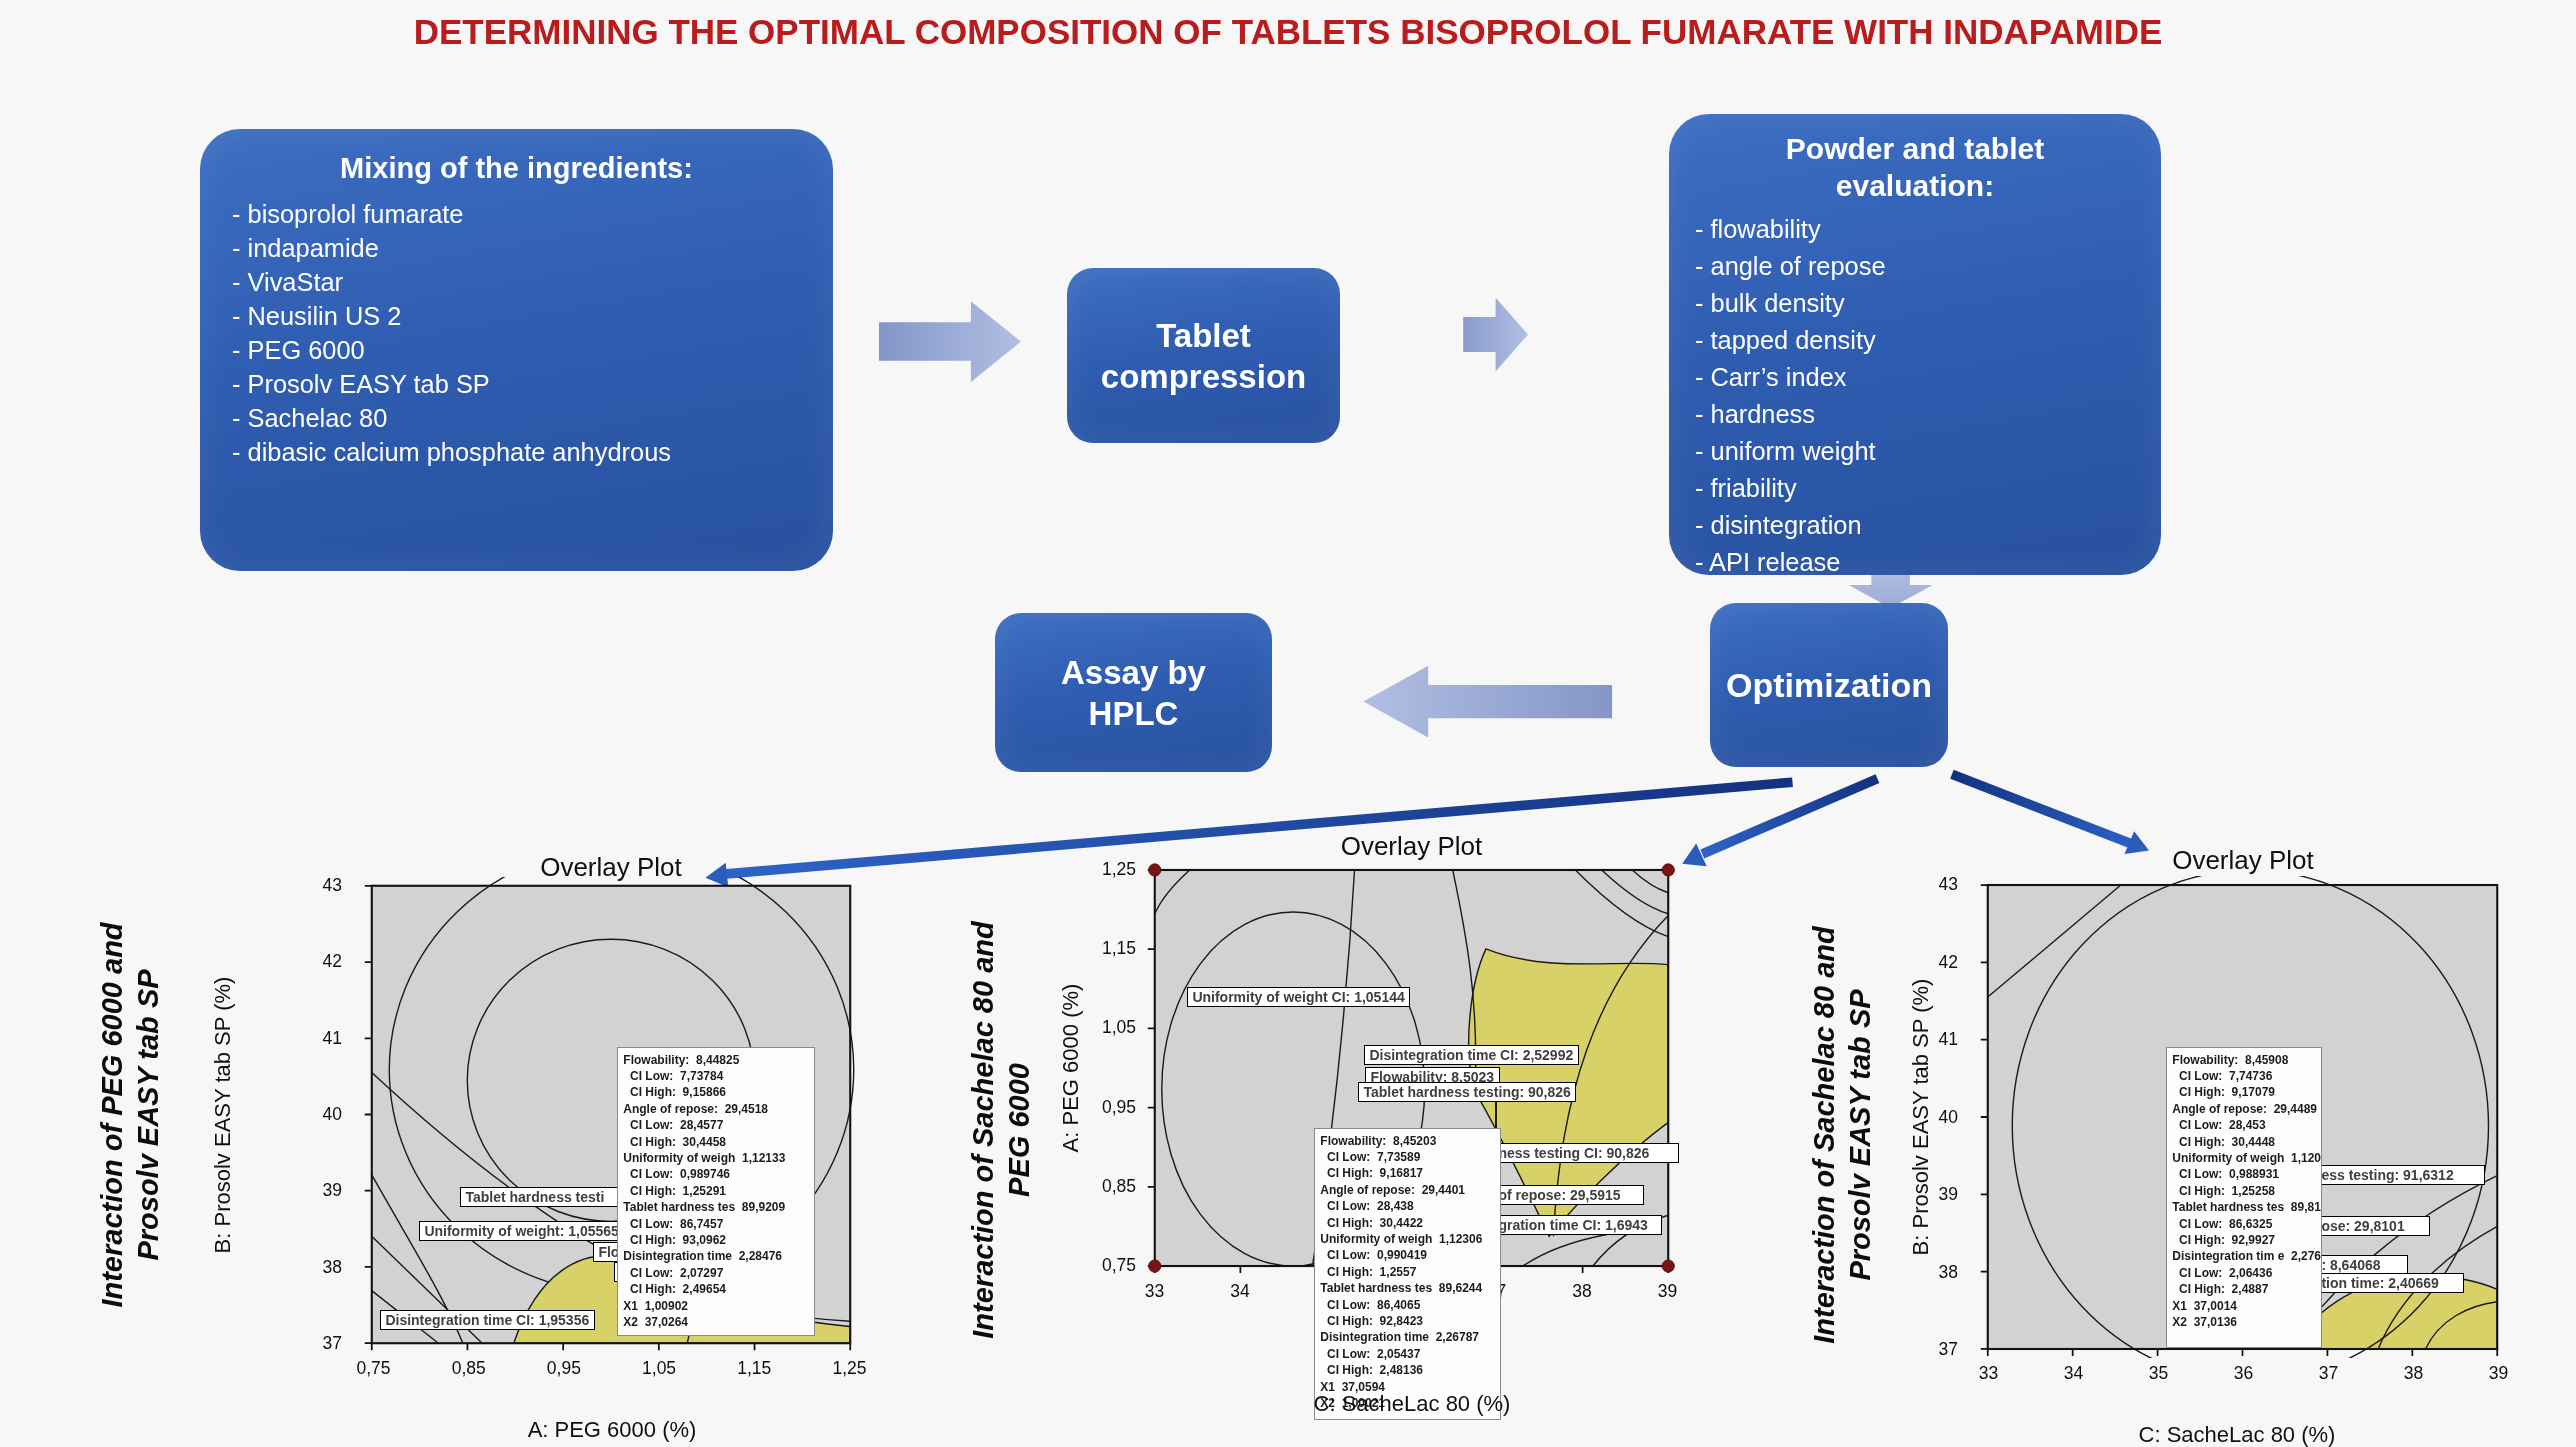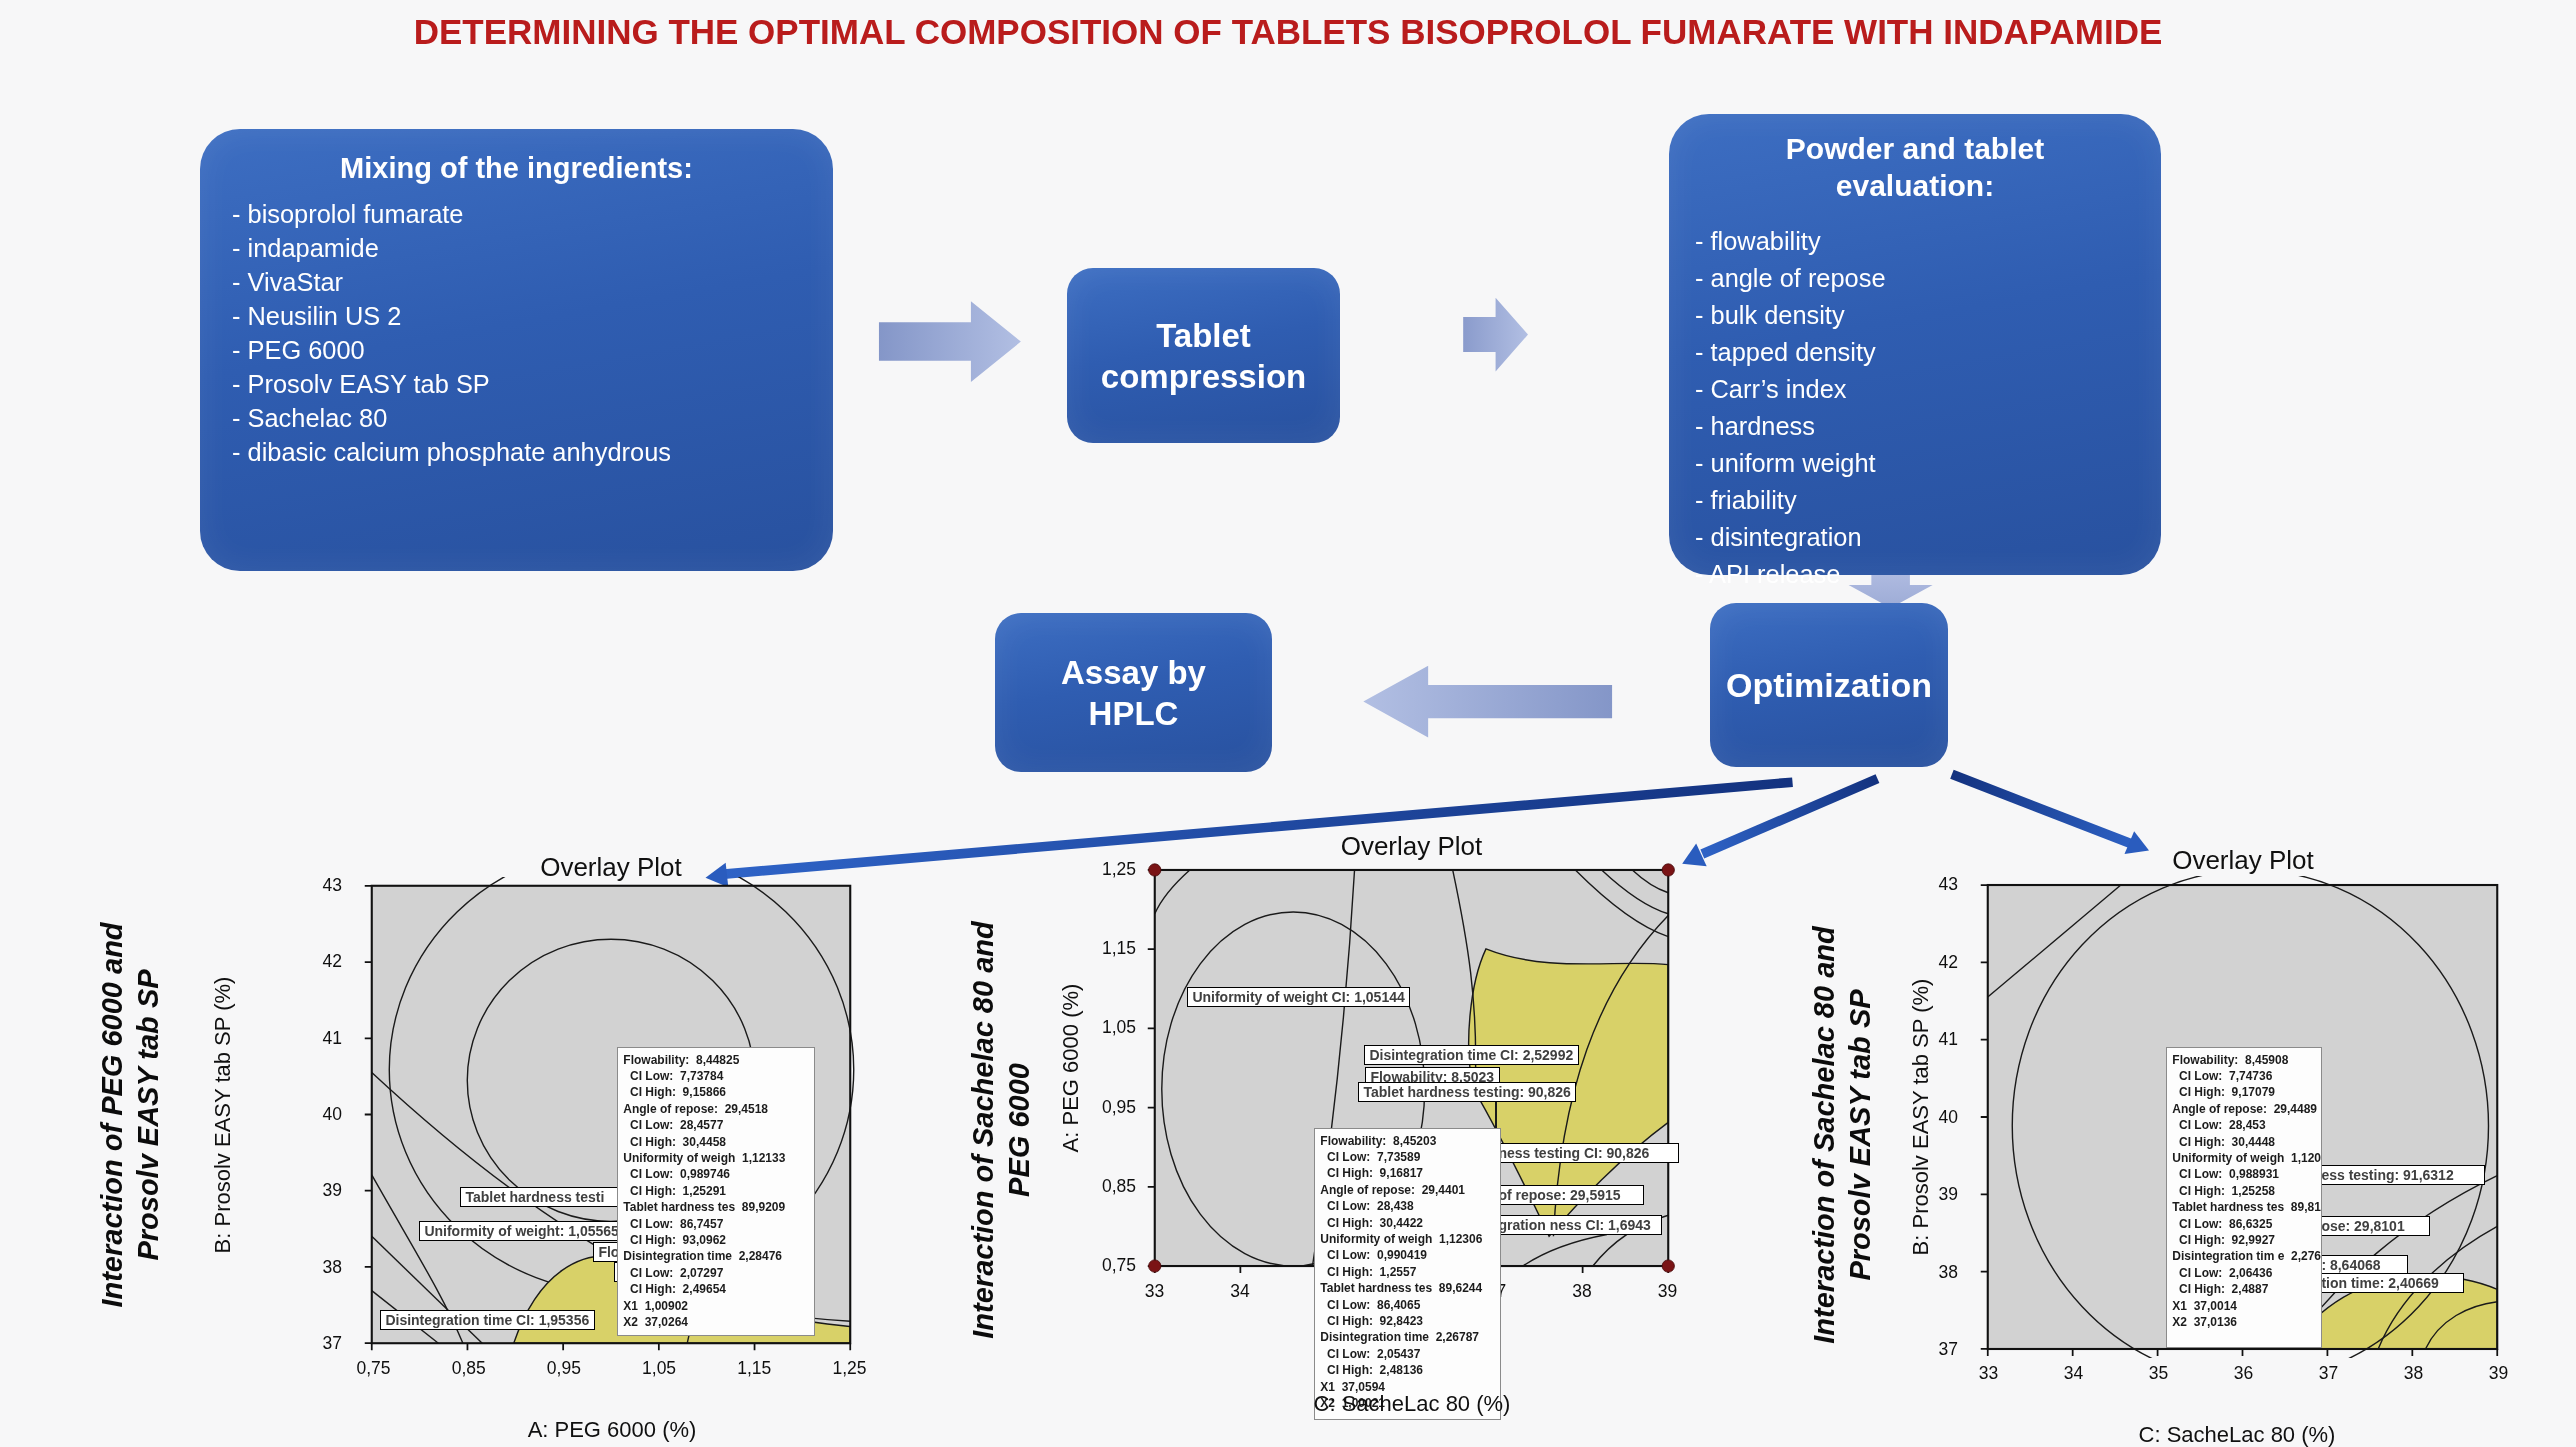--- a/index.html
+++ b/index.html
@@ -11,21 +11,21 @@
   .fbox{position:absolute;color:#fff;background:linear-gradient(170deg,#3d6ec2 0%,#2f5db1 45%,#28519f 100%);
         box-shadow:inset 0 0 35px rgba(255,255,255,0.08);}
   .fbox.big{border-radius:40px;}
   .fbox.small{border-radius:26px;display:flex;flex-direction:column;justify-content:center;text-align:center;}
   .mixing{left:200px;top:129px;width:633px;height:442px;}
   .mixing .bhead{margin-top:23px;text-align:center;font-size:29px;font-weight:bold;}
   .mixing ul{margin:12.3px 0 0 0;padding:0 0 0 32px;list-style:none;}
   .mixing li{font-size:25.4px;line-height:34px;}
   .evaluation{left:1669px;top:114px;width:492px;height:461px;}
   .evaluation .bhead{margin-top:16px;text-align:center;font-size:30px;font-weight:bold;line-height:37px;}
-  .evaluation ul{margin:19px 0 0 0;padding:0 0 0 26px;list-style:none;}
+  .evaluation ul{margin:7px 0 0 0;padding:0 0 0 26px;list-style:none;}
   .evaluation li{font-size:25.4px;line-height:37px;}
   .compression{left:1067px;top:268px;width:273px;height:175px;font-size:33px;font-weight:bold;line-height:41px;}
   .assay{left:995px;top:613px;width:277px;height:159px;font-size:33px;font-weight:bold;line-height:41px;}
   .optimization{left:1710px;top:603px;width:238px;height:164px;font-size:34px;font-weight:bold;}
   
   .arrows{position:absolute;left:0;top:0;z-index:0;}
   
   .plot-title{position:absolute;font-size:26px;color:#101010;text-align:center;z-index:2;}
   .t1{left:372px;top:852px;width:478px;}
   .t2{left:1155px;top:831px;width:513px;}
@@ -346,21 +346,21 @@
       <div class="flag" style="left: 209px; top: 175px;">Disintegration time CI: 2,52992</div>
 
       <div class="flag" style="left: 210px; top: 197px;">Flowability: 8,5023</div>
 
       <div class="flag" style="left: 203px; top: 212px;">Tablet hardness testing: 90,826</div>
 
       <div class="flag" style="left: 338px; top: 273px; width: 175px;">ness testing CI: 90,826</div>
 
       <div class="flag" style="left: 338px; top: 315px; width: 140px;">of repose: 29,5915</div>
 
-      <div class="flag" style="left: 338px; top: 345px; width: 158px;">gration ness CI: 1,6943</div>
+      <div class="flag" style="left: 338px; top: 345px; width: 158px;">gration time CI: 1,6943</div>
 
     <div class="report" style="left: 159px; top: 258px; width: 187px; height: 292px;">
 
         <div class="rline">Flowability:  8,45203</div>
 
         <div class="rline">  CI Low:  7,73589</div>
 
         <div class="rline">  CI High:  9,16817</div>
 
         <div class="rline">Angle of repose:  29,4401</div>

